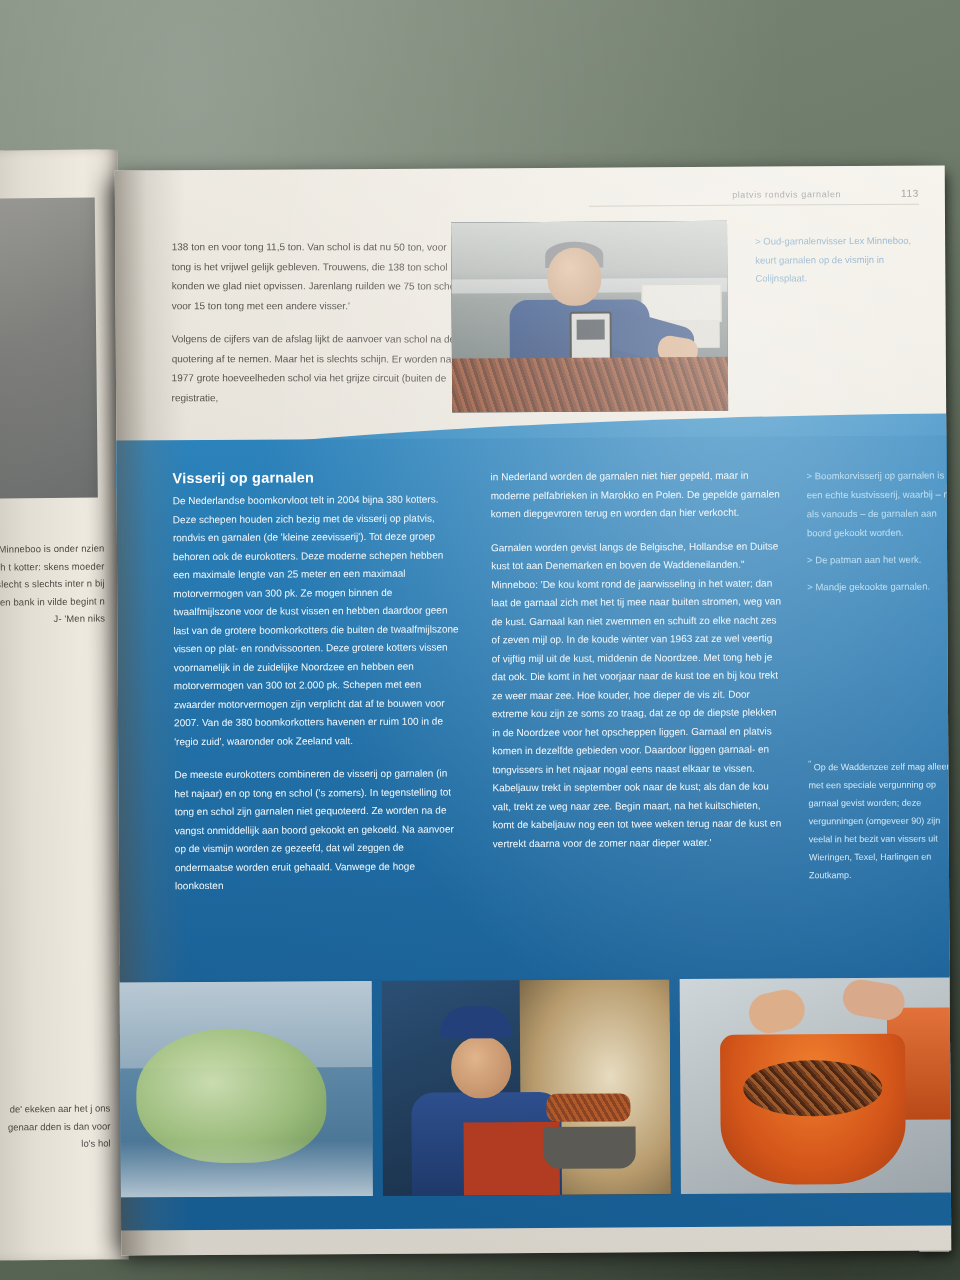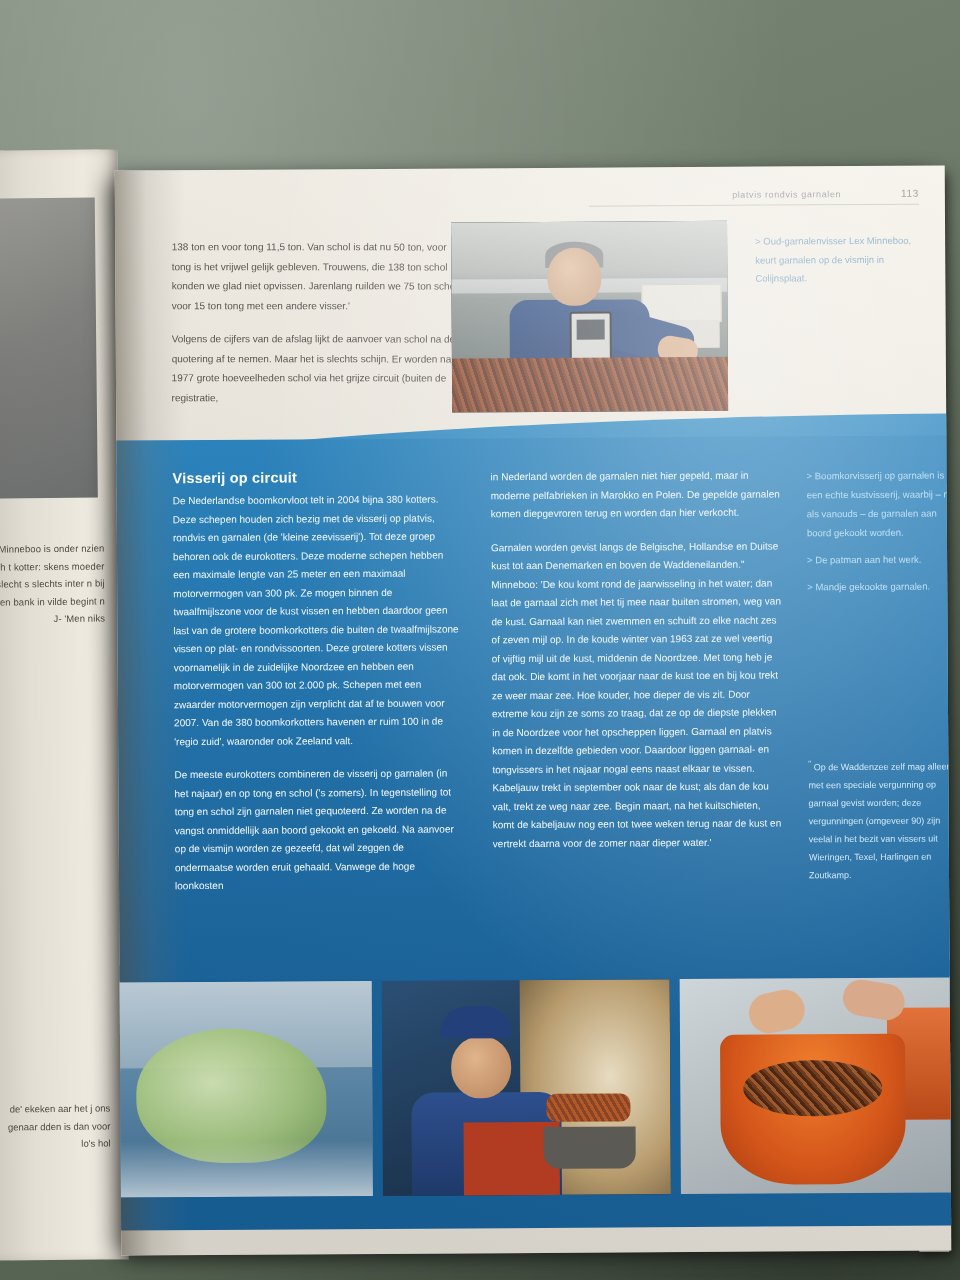--- a/index.html
+++ b/index.html
@@ -394,21 +394,21 @@
       </div>
     <div class="tp-shrimp"></div>
   </div>
 
   <div class="top-caption">&gt; Oud-garnalenvisser Lex Minneboo, keurt garnalen op de vis­mijn in Colijnsplaat.</div>
 
   <div class="blue-curve"></div>
   <div class="blue-panel"></div>
   <div class="blue-panel-bottom"></div>
 
-  <div class="sec-title">Visserij op circuit</div>
+  <div class="sec-title">Visserij op garnalen</div>
 
   <div class="col col-1">
     <p>De Nederlandse boomkorvloot telt in 2004 bijna 380 kotters. Deze schepen houden zich bezig met de visserij op platvis, rondvis en garnalen (de 'kleine zeevisserij'). Tot deze groep behoren ook de eurokotters. Deze moderne schepen hebben een maximale lengte van 25 meter en een maximaal motorvermogen van 300 pk. Ze mogen binnen de twaalfmijlszone voor de kust vissen en hebben daardoor geen last van de grotere boomkorkotters die buiten de twaalfmijlszone vissen op plat- en rondvis­soorten. Deze grotere kotters vissen voornamelijk in de zuidelijke Noordzee en hebben een motorvermogen van 300 tot 2.000 pk. Schepen met een zwaarder motor­vermogen zijn verplicht dat af te bouwen voor 2007. Van de 380 boomkorkotters havenen er ruim 100 in de 'regio zuid', waaronder ook Zeeland valt.</p>
     <p>De meeste eurokotters combineren de visserij op garnalen (in het najaar) en op tong en schol ('s zomers). In tegenstelling tot tong en schol zijn garnalen niet gequoteerd. Ze worden na de vangst onmiddellijk aan boord gekookt en gekoeld. Na aanvoer op de vismijn worden ze gezeefd, dat wil zeggen de ondermaatse worden eruit gehaald. Vanwege de hoge loonkosten</p>
   </div>
 
   <div class="col col-2">
     <p>in Nederland worden de garnalen niet hier gepeld, maar in moderne pelfabrieken in Marokko en Polen. De gepelde garnalen komen diepgevroren terug en worden dan hier verkocht.</p>
     <p>Garnalen worden gevist langs de Belgische, Hollandse en Duitse kust tot aan Denemarken en boven de Wadden­eilanden." Minneboo: 'De kou komt rond de jaarwisseling in het water; dan laat de garnaal zich met het tij mee naar buiten stromen, weg van de kust. Garnaal kan niet zwemmen en schuift zo elke nacht zes of zeven mijl op. In de koude winter van 1963 zat ze wel veertig of vijftig mijl uit de kust, middenin de Noordzee. Met tong heb je dat ook. Die komt in het voorjaar naar de kust toe en bij kou trekt ze weer maar zee. Hoe kouder, hoe dieper de vis zit. Door extreme kou zijn ze soms zo traag, dat ze op de diepste plekken in de Noordzee voor het opscheppen liggen. Garnaal en platvis komen in dezelfde gebieden voor. Daardoor liggen garnaal- en tongvissers in het najaar nogal eens naast elkaar te vissen. Kabeljauw trekt in september ook naar de kust; als dan de kou valt, trekt ze weg naar zee. Begin maart, na het kuitschieten, komt de kabeljauw nog een tot twee weken terug naar de kust en vertrekt daarna voor de zomer naar dieper water.'</p>
   </div>

